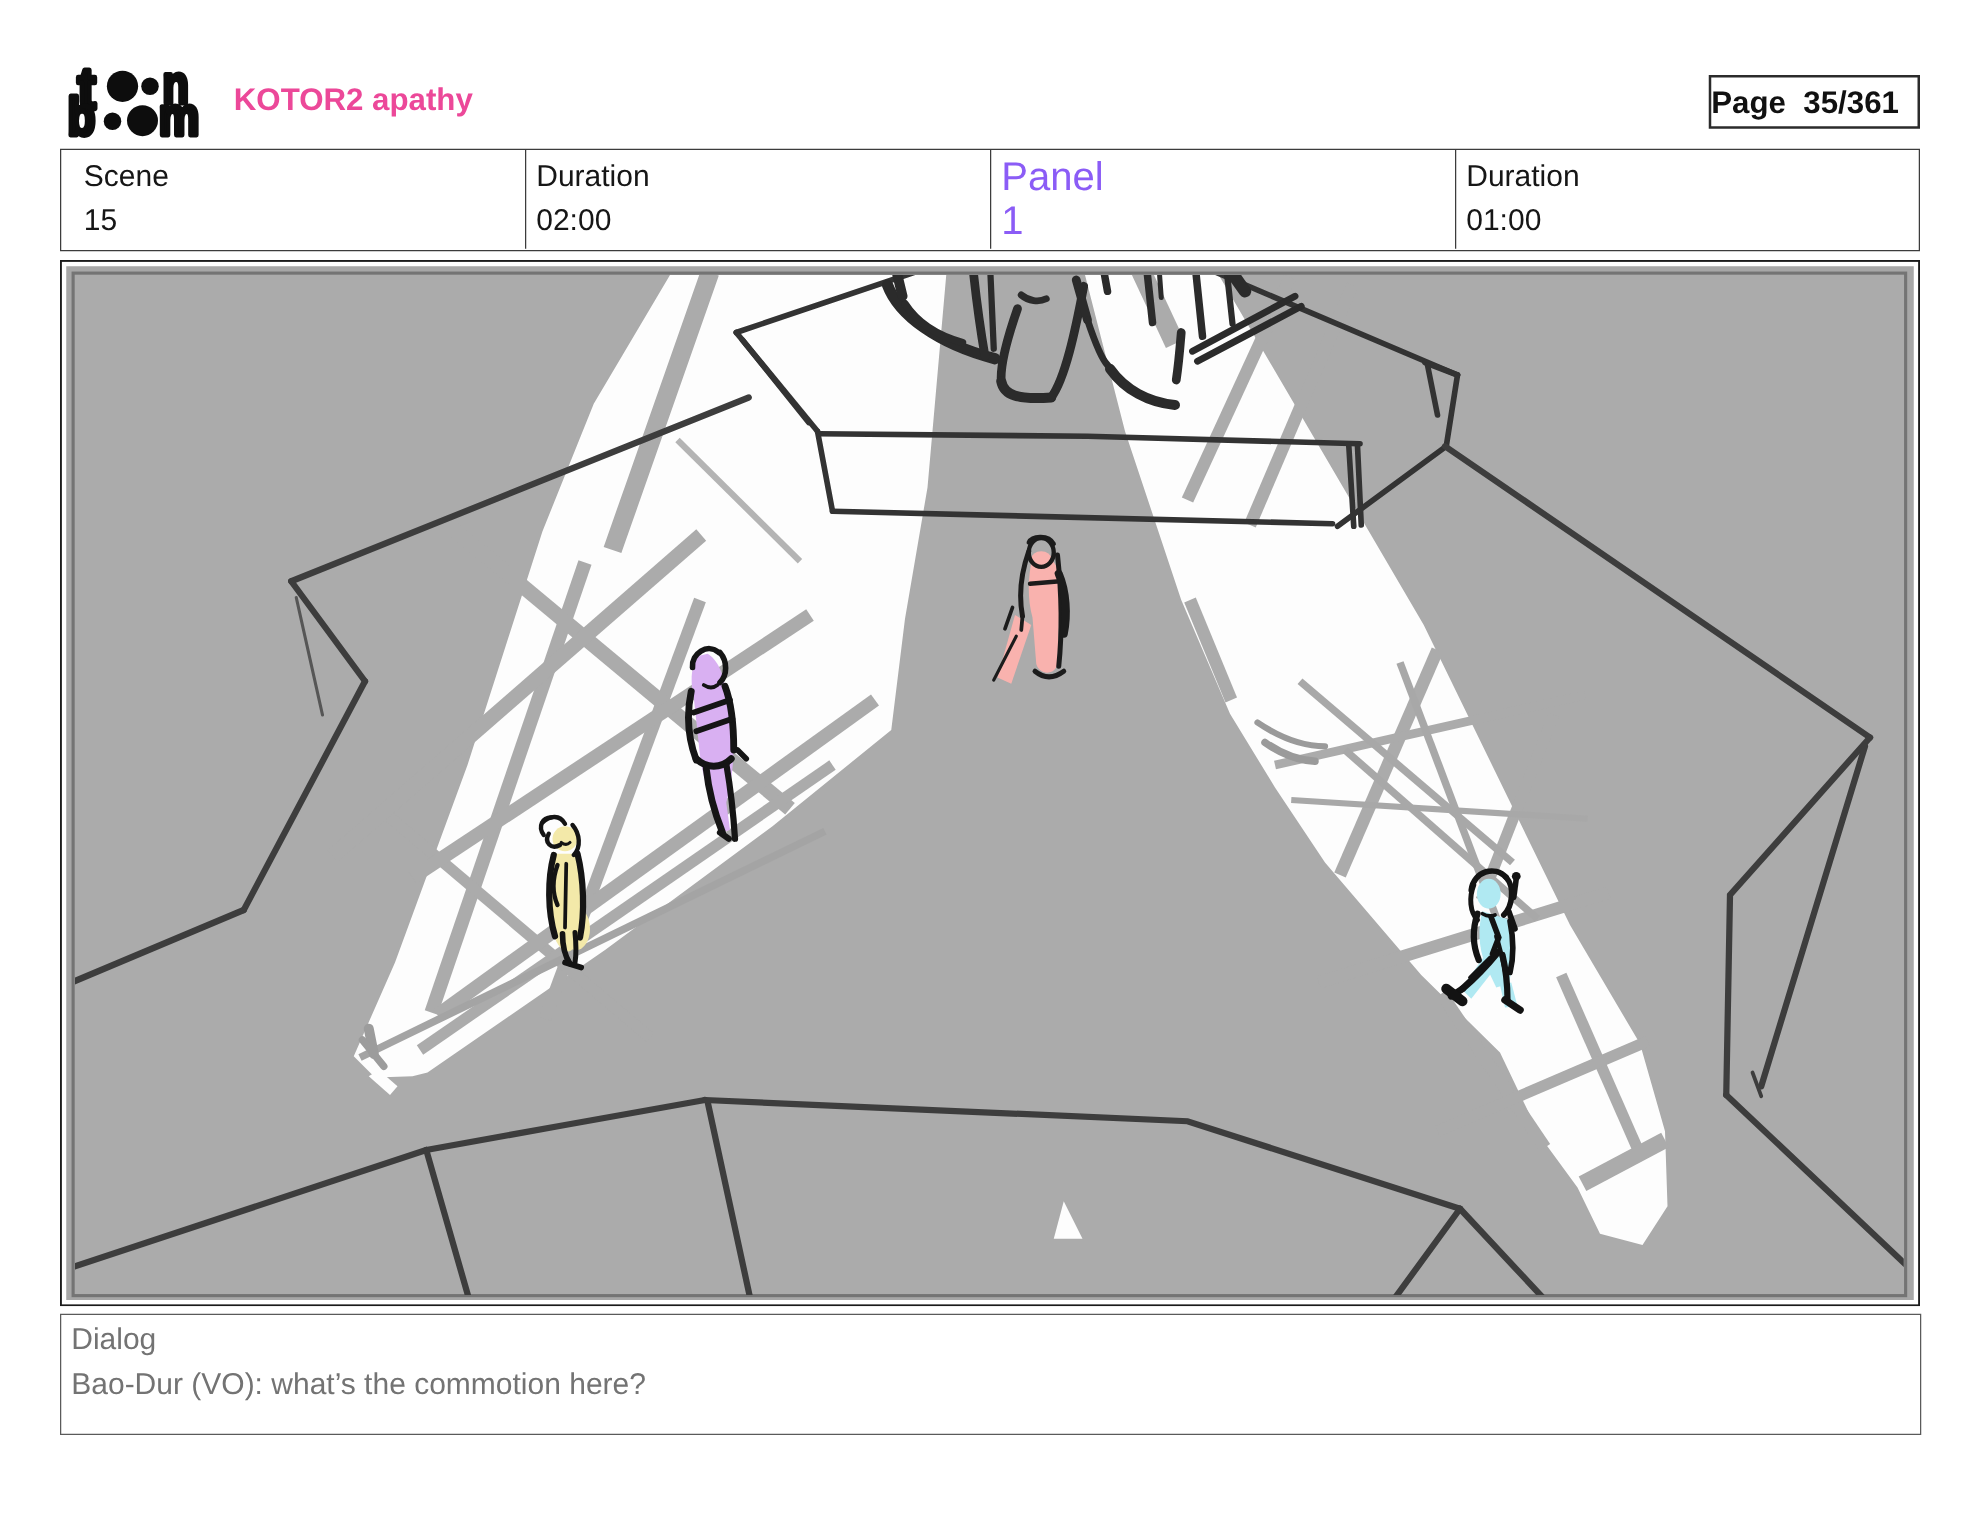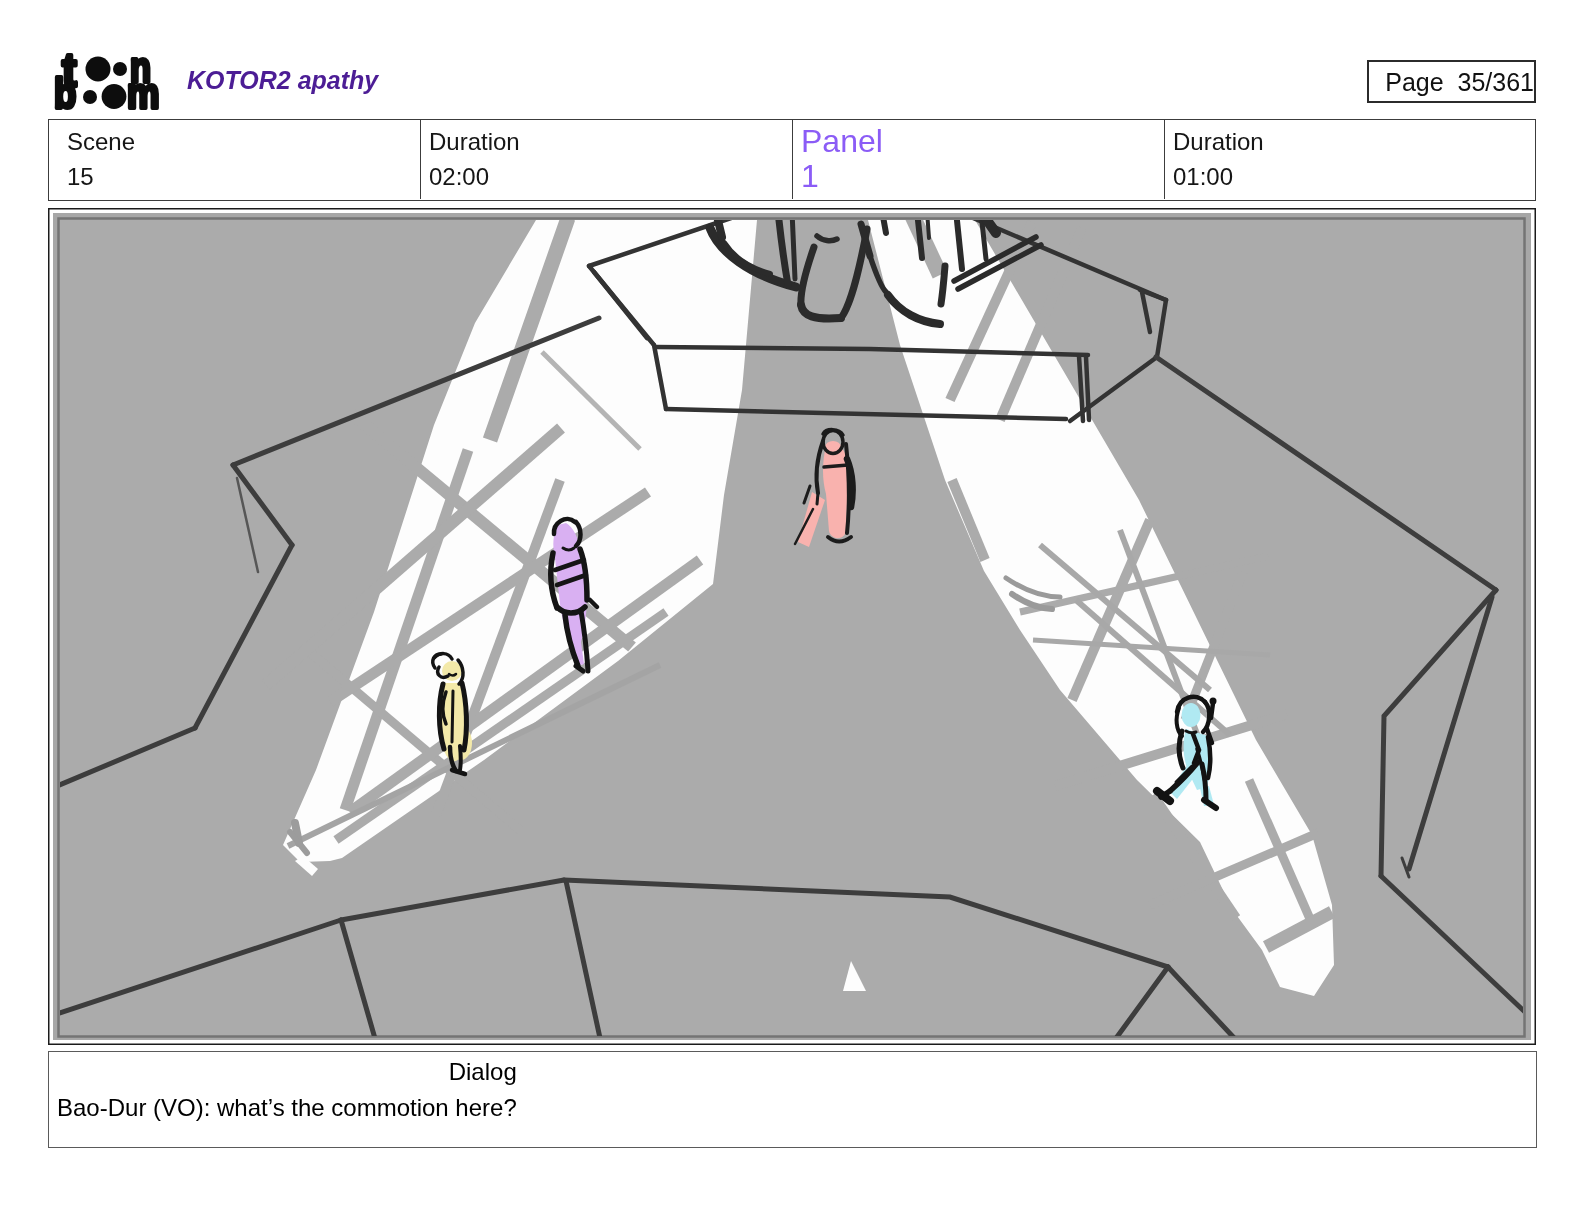--- a/index.html
+++ b/index.html
@@ -15,23 +15,23 @@
     <circle cx="46" cy="27" r="12.5" stroke="none"></circle>
     <circle cx="68" cy="27" r="7" stroke="none"></circle>
     <text transform="translate(78,40) scale(0.8,1)" stroke-width="4">n</text>
     <text transform="translate(2,66) scale(0.85,1)" stroke-width="4">b</text>
     <circle cx="38" cy="55" r="7" stroke="none"></circle>
     <circle cx="62" cy="54.5" r="12.4" stroke="none"></circle>
     <text transform="translate(75,66) scale(0.85,1)" stroke-width="4">m</text>
   </g>
 </svg>
 
-<div class="abs" style="left:187px;top:66px;font-size:25px;font-weight:bold;color:#4c1d95;line-height:28px;font-style:italic;">KOTOR2 apathy</div>
-
-<div class="abs" style="left:1367px;top:60px;width:165px;height:39px;border:2px solid #2b2b2b;font-size:25px;font-weight:normal;color:#111;text-align:right;line-height:40px;">Page&nbsp; 35/361</div>
+<div class="abs" style="left:187px;top:66px;font-size:25px;font-weight:bold;color:#ec4899;line-height:28px;">KOTOR2 apathy</div>
+
+<div class="abs" style="left:1367px;top:60px;width:165px;height:39px;border:2px solid #2b2b2b;font-size:25px;font-weight:bold;color:#111;text-align:left;line-height:40px;">Page&nbsp; 35/361</div>
 
 <div class="abs" style="left:48px;top:119px;width:1486px;height:80px;border:1.5px solid #3c3c3c;"></div>
 
 <div class="abs" style="left:420px;top:120px;width:1px;height:79px;background:#3c3c3c;"></div>
 
 <div class="abs" style="left:792px;top:120px;width:1px;height:79px;background:#3c3c3c;"></div>
 
 <div class="abs" style="left:1164px;top:120px;width:1px;height:79px;background:#3c3c3c;"></div>
 
 <div class="abs" style="left:57px;top:124px;font-size:24px;color:#161616;line-height:35px;margin-left:10px;">Scene<br>15</div>
@@ -262,13 +262,13 @@
         <path d="M1197,749 C1201,761 1203,772 1205,782" stroke-width="3.5"></path>
       </g>
     </g>
 
     <path d="M851,961 L843,991 L866,991 Z" fill="#fdfdfd"></path>
   </g>
 </svg>
 
 <div class="abs" style="left:48px;top:1051px;width:1487px;height:95px;border:1px solid #5a5a5a;"></div>
 
-<div class="abs" style="left:57px;top:1054px;font-size:24px;color:#000000;line-height:36px;text-align:right;">Dialog<br>Bao-Dur (VO): what’s the commotion here?</div>
+<div class="abs" style="left:57px;top:1054px;font-size:24px;color:#737373;line-height:36px;">Dialog<br>Bao-Dur (VO): what’s the commotion here?</div>
 
 </body></html>

